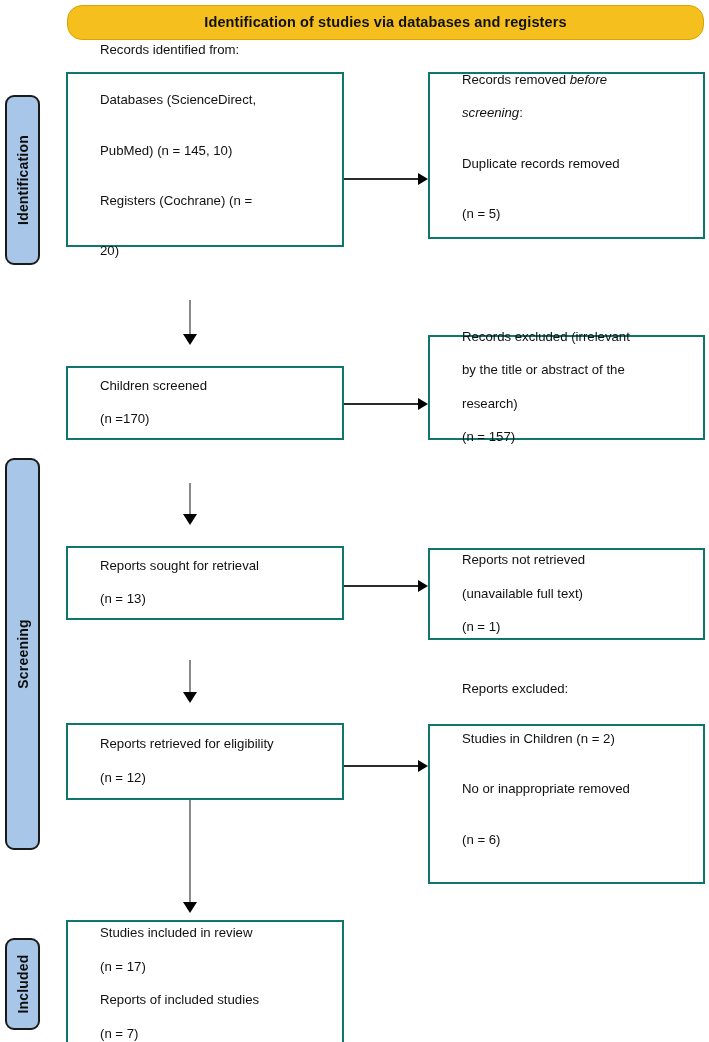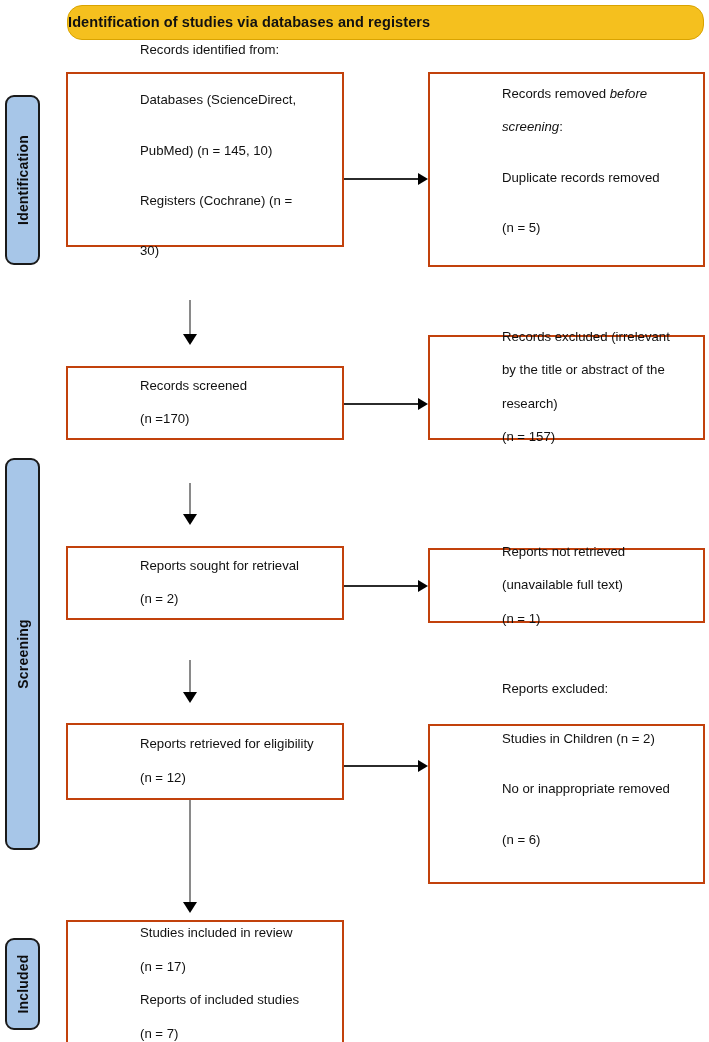--- a/index.html
+++ b/index.html
@@ -25,20 +25,21 @@
     left: 67px;
     top: 5px;
     width: 637px;
     height: 35px;
     background: #f5c01e;
     border: 1.5px solid #d9a300;
     border-radius: 15px;
     box-sizing: border-box;
     display: flex;
     align-items: center;
+    justify-content: center;
   }
   .banner-text {
     font-size: 14.5px;
     font-weight: bold;
     color: #111111;
     letter-spacing: 0.1px;
     text-align: center;
     line-height: 1.1;
   }
 
@@ -59,26 +60,25 @@
     font-size: 14px;
     font-weight: bold;
     color: #0d0d0d;
     letter-spacing: 0.2px;
   }
 
   
   .flow-box {
     position: absolute;
     background: #ffffff;
-    border: 2px solid #c2410c;
+    border: 2px solid #0f766e;
     box-sizing: border-box;
     display: flex;
     flex-direction: column;
     justify-content: center;
-    padding-left: 40px;
   }
   .flow-box.top-align {
     justify-content: flex-end;
   }
   .box-text {
     font-size: 13.2px;
     line-height: 1.27;
     color: #111111;
     padding: 0 10px;
     white-space: pre-wrap;
@@ -139,42 +139,42 @@
   <div class="stage-tab" style="left:5px; top:938px; width:35px; height:92px;">
     <span class="stage-tab-label">Included</span>
   </div>
 
   <div class="flow-box" style="left:66px; top:72px; width:278px; height:175px;">
     <div class="box-text">
       <span>Records identified from:</span><br>
       <span class="indent">Databases (ScienceDirect,</span>
       <span class="indent">PubMed) (n = 145, 10)</span>
       <span class="indent">Registers (Cochrane) (n =</span>
-      <span class="indent">30)</span>
+      <span class="indent">20)</span>
     </div>
   </div>
 
   <div class="h-line" style="left:344px; top:178px; width:76px;"></div>
   <div class="h-head" style="left:418px; top:173px;"></div>
 
-  <div class="flow-box" style="left:428px; top:72px; width:277px; height:195px;">
+  <div class="flow-box" style="left:428px; top:72px; width:277px; height:167px;">
     <div class="box-text">
       <span>Records removed </span><span class="ital">before</span><br>
       <span class="ital">screening</span><span>:</span><br>
       <span class="indent">Duplicate records removed</span>
       <span class="indent">(n = 5)</span>
     </div>
   </div>
 
   <div class="v-line" style="left:189px; top:300px; height:36px;"></div>
   <div class="v-head" style="left:183px; top:334px;"></div>
 
   <div class="flow-box" style="left:66px; top:366px; width:278px; height:74px;">
     <div class="box-text">
-      <span>Records screened</span><br>
+      <span>Children screened</span><br>
       <span>(n =170)</span>
     </div>
   </div>
 
   <div class="h-line" style="left:344px; top:403px; width:76px;"></div>
   <div class="h-head" style="left:418px; top:398px;"></div>
 
   <div class="flow-box" style="left:428px; top:335px; width:277px; height:105px;">
     <div class="box-text">
       <span>Records excluded (irrelevant</span><br>
@@ -183,28 +183,28 @@
       <span>(n = 157)</span>
     </div>
   </div>
 
   <div class="v-line" style="left:189px; top:483px; height:33px;"></div>
   <div class="v-head" style="left:183px; top:514px;"></div>
 
   <div class="flow-box" style="left:66px; top:546px; width:278px; height:74px;">
     <div class="box-text">
       <span>Reports sought for retrieval</span><br>
-      <span>(n = 2)</span>
+      <span>(n = 13)</span>
     </div>
   </div>
 
   <div class="h-line" style="left:344px; top:585px; width:76px;"></div>
   <div class="h-head" style="left:418px; top:580px;"></div>
 
-  <div class="flow-box" style="left:428px; top:548px; width:277px; height:75px;">
+  <div class="flow-box" style="left:428px; top:548px; width:277px; height:92px;">
     <div class="box-text">
       <span>Reports not retrieved</span><br>
       <span>(unavailable full text)</span><br>
       <span>(n = 1)</span>
     </div>
   </div>
 
   <div class="v-line" style="left:189px; top:660px; height:34px;"></div>
   <div class="v-head" style="left:183px; top:692px;"></div>
 

